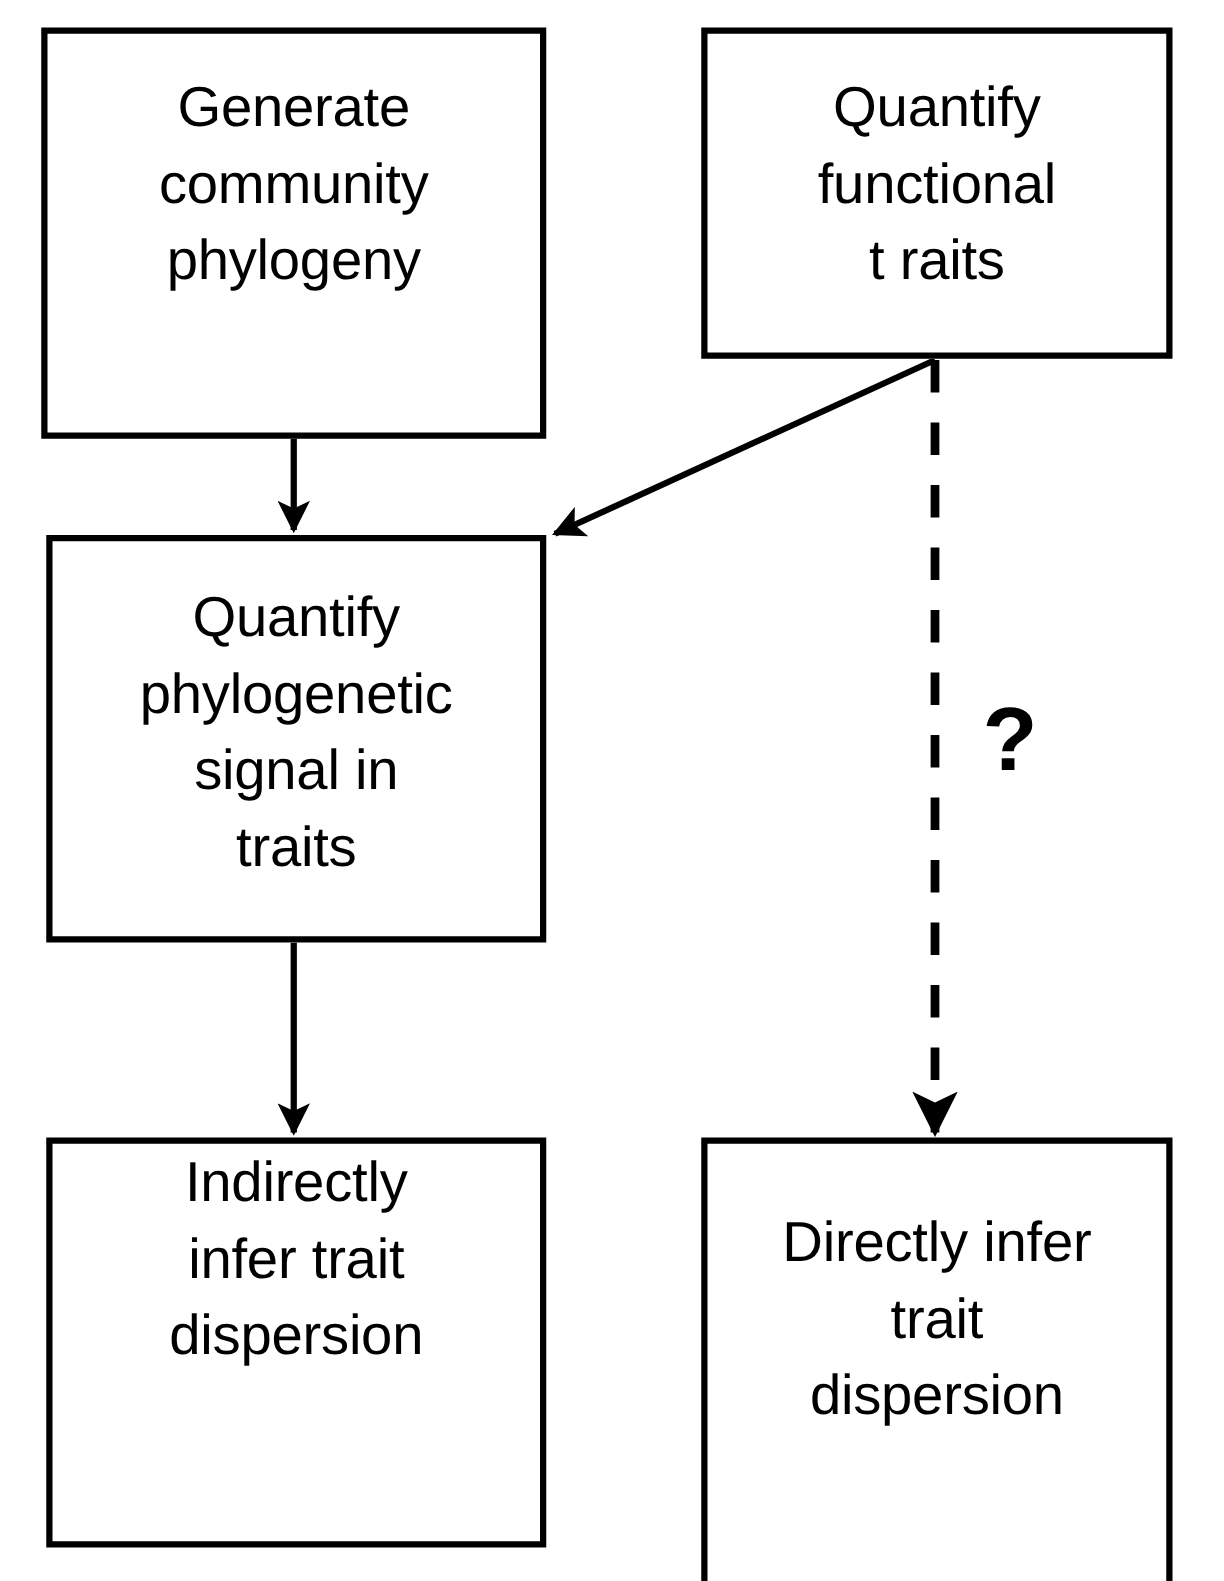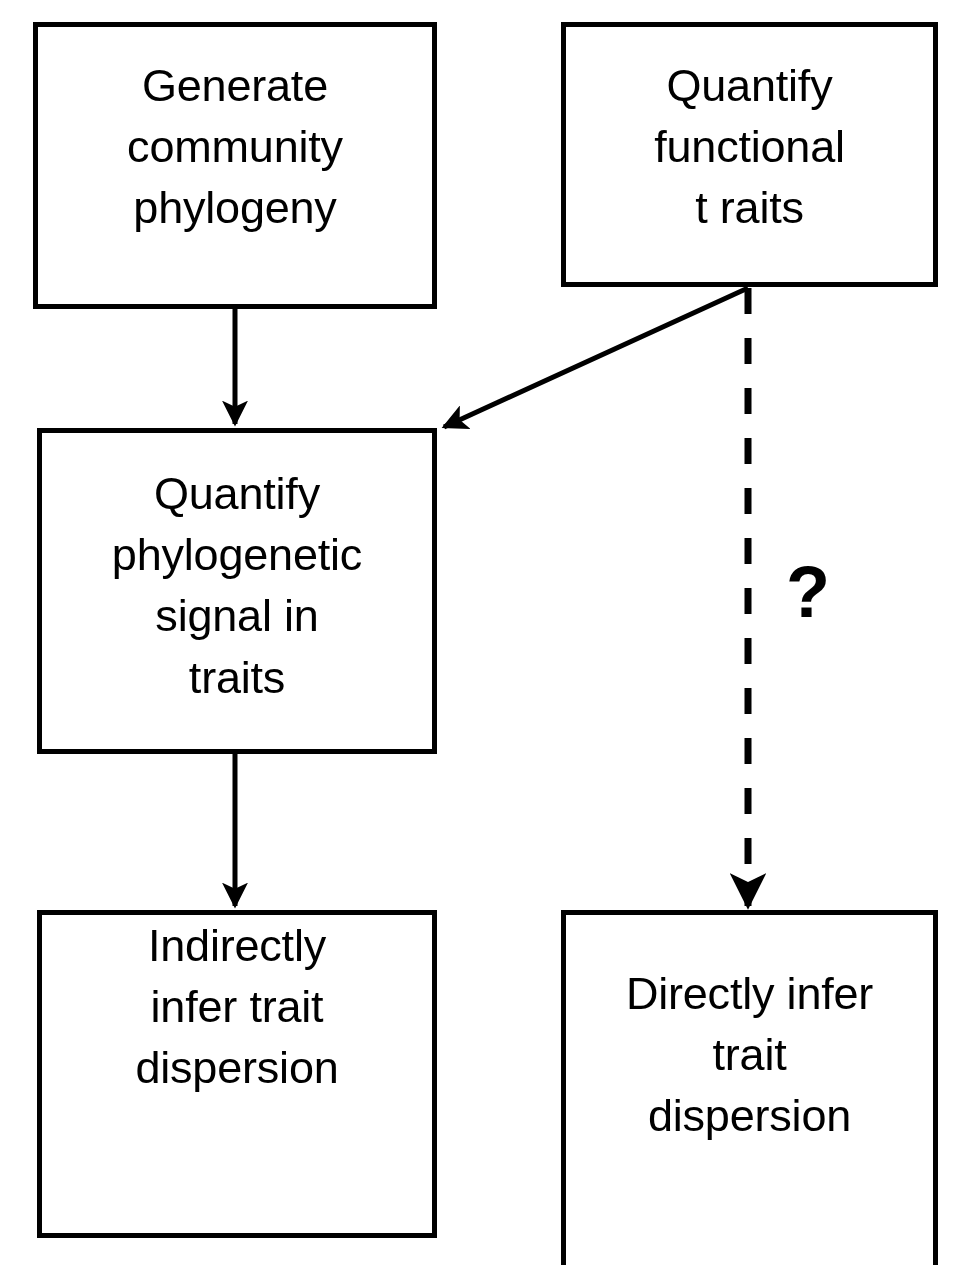--- a/index.html
+++ b/index.html
@@ -30,21 +30,21 @@
     color: #000000;
     font-size: 45px;
     line-height: 1.36;
     font-weight: 400;
     white-space: pre-line;
     letter-spacing: -0.2px;
   }
 
   
   #node-generate-community-phylogeny {
-    left: 33px;  top: 22px;  width: 404px; height: 287px;
+    left: 33px;  top: 22px;  width: 404px; height: 329px;
     align-items: flex-start;
   }
   #node-generate-community-phylogeny .node-label { padding-top: 28px; }
 
   #node-quantify-functional-traits {
     left: 561px; top: 22px;  width: 377px; height: 265px;
     align-items: flex-start;
   }
   #node-quantify-functional-traits .node-label { padding-top: 28px; }
 

